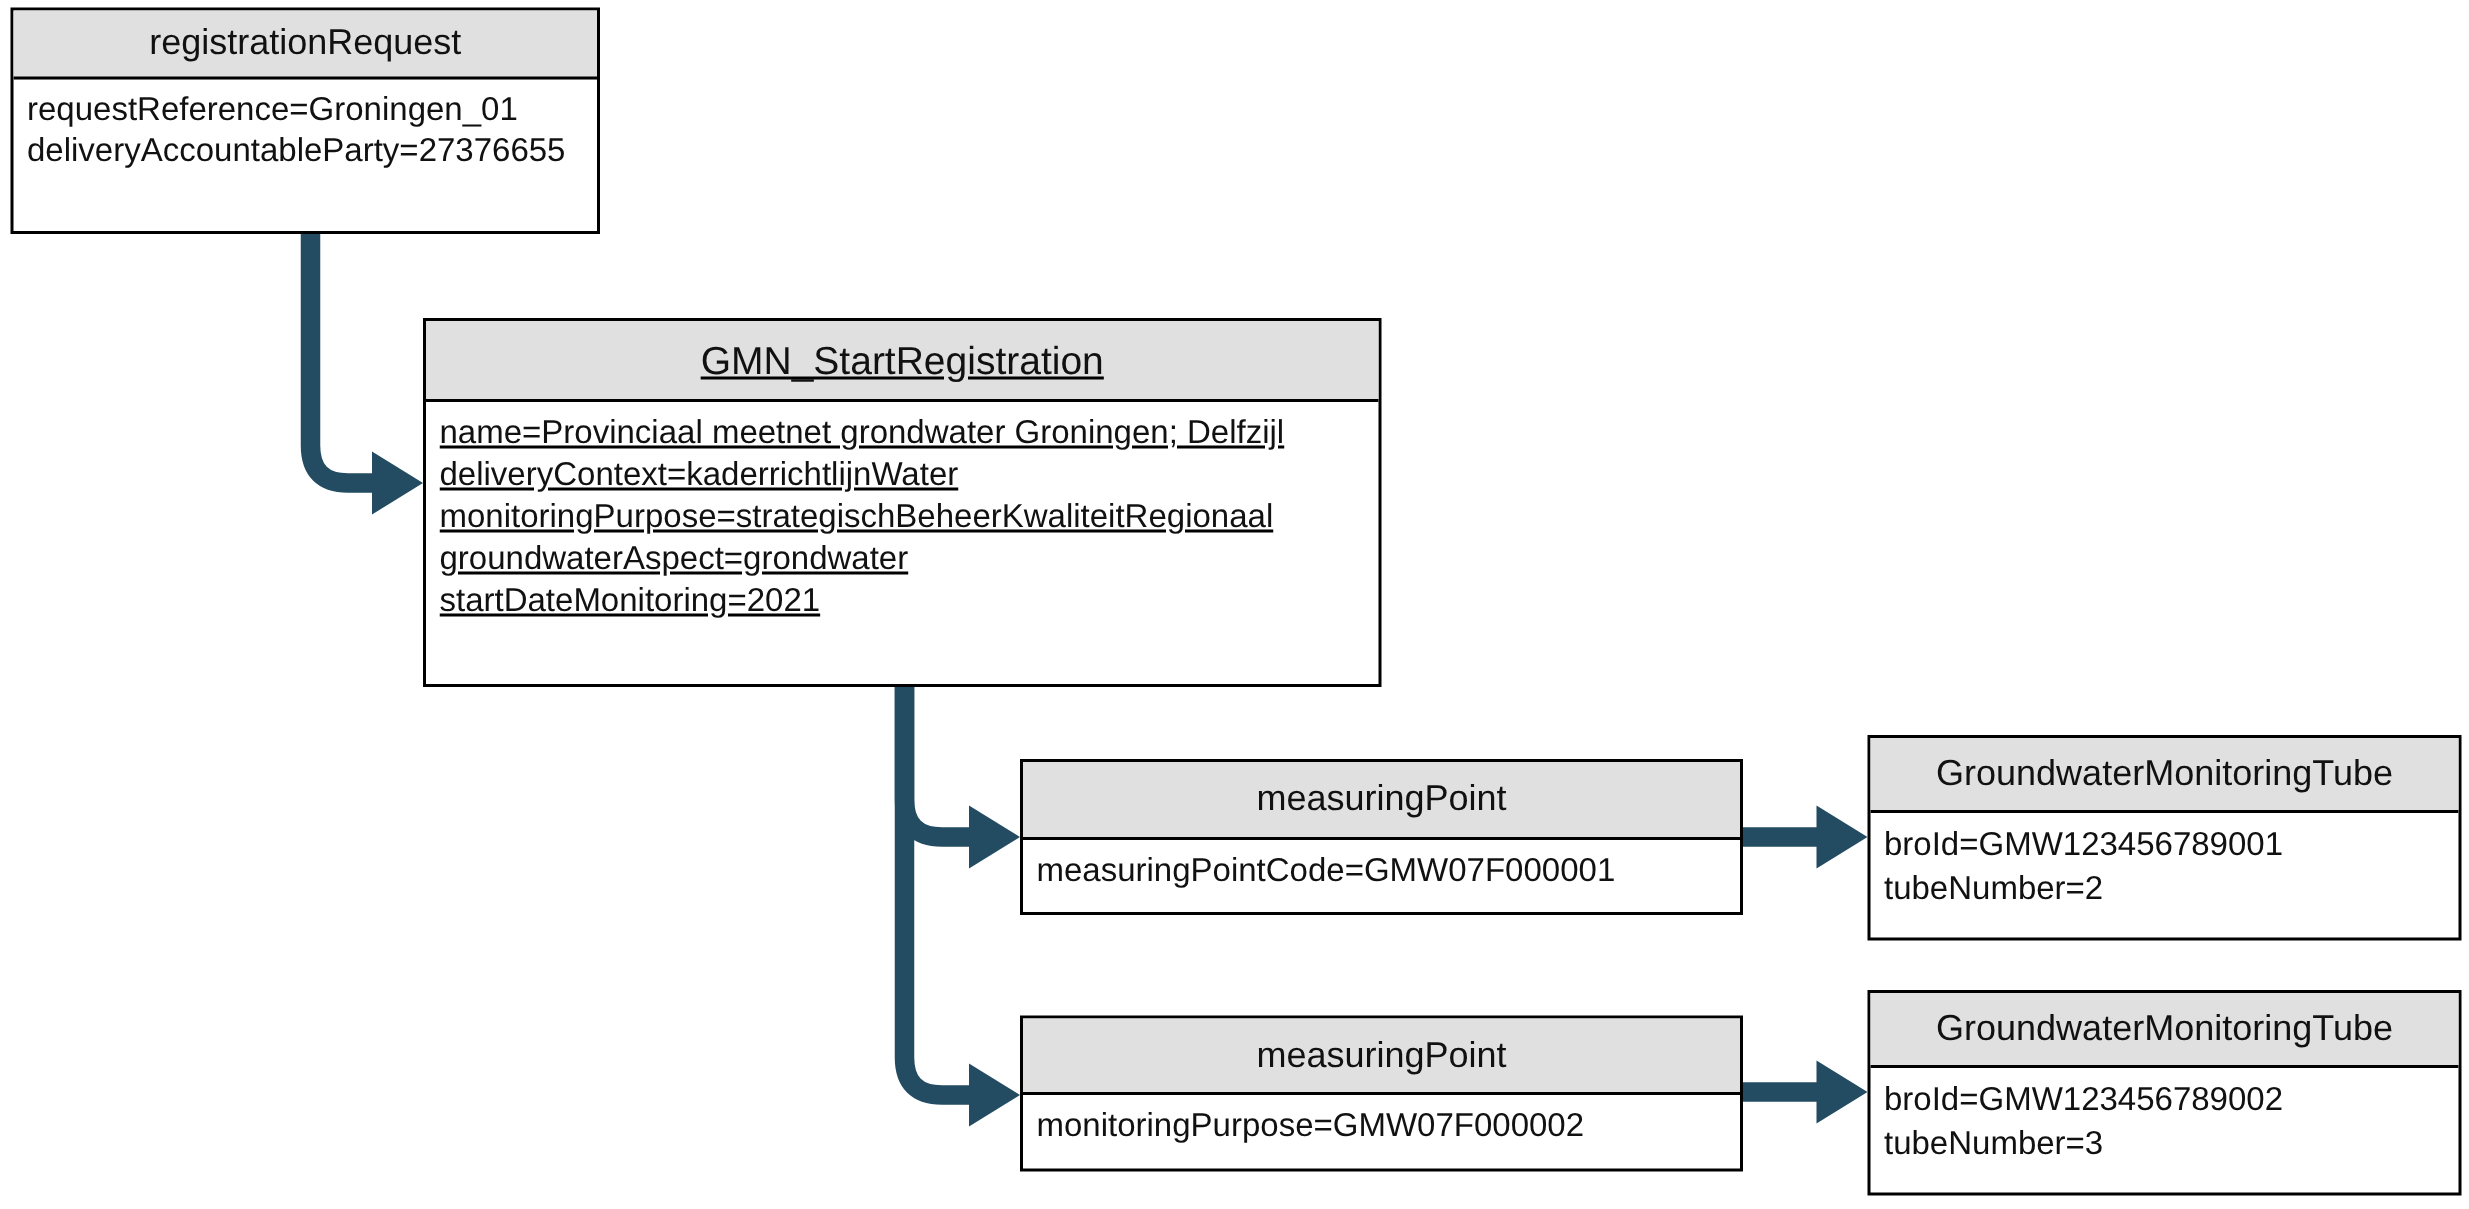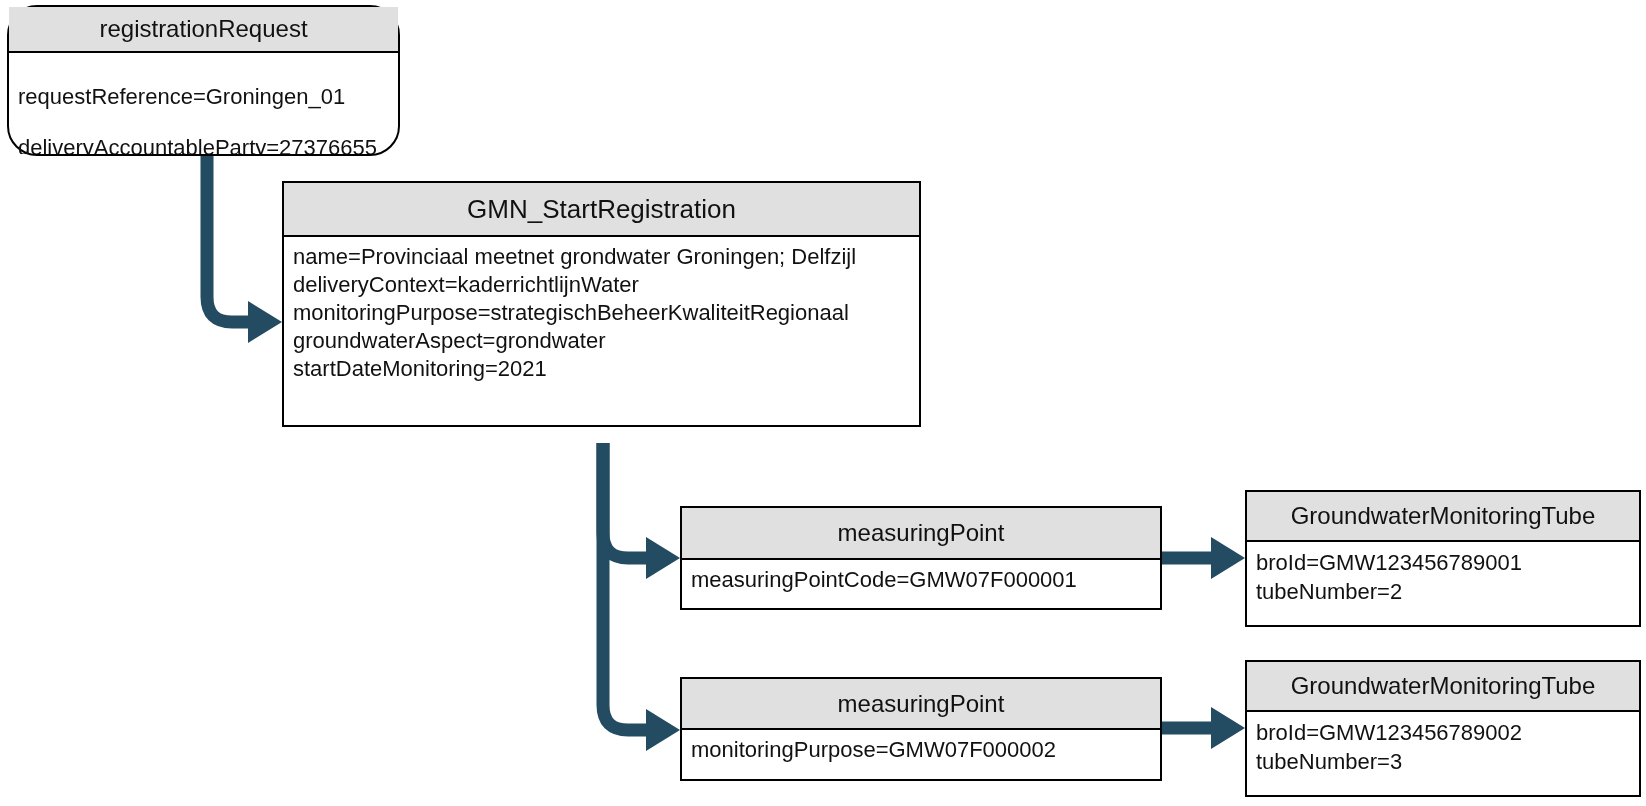--- a/index.html
+++ b/index.html
@@ -61,25 +61,25 @@
     font-size: 22px;
     color: #111111;
   }
   .attr-line {
     white-space: nowrap;
     line-height: 28px;
     overflow: hidden;
   }
 
   
-  .node-registration-request { left: 7px;    top: 5px;   width: 393px; height: 151px; border-radius: 30px; }
+  .node-registration-request { left: 7px;    top: 5px;   width: 393px; height: 151px; }
   .node-registration-request .node-header { height: 46px; }
-  .node-registration-request .attr-line { line-height: 27px; margin-top: 24px; }
+  .node-registration-request .attr-line { line-height: 27px; }
 
-  .node-gmn-start-registration { left: 282px; top: 181px; width: 639px; height: 246px; }
+  .node-gmn-start-registration { left: 282px; top: 212px; width: 639px; height: 246px; text-decoration: underline; }
   .node-gmn-start-registration .node-header { height: 54px; font-size: 26px; }
 
   .node-measuring-point-1 { left: 680px; top: 506px; width: 482px; height: 104px; }
   .node-measuring-point-1 .node-header { height: 52px; }
 
   .node-measuring-point-2 { left: 680px; top: 677px; width: 482px; height: 104px; }
   .node-measuring-point-2 .node-header { height: 51px; }
 
   .node-tube-1 { left: 1245px; top: 490px; width: 396px; height: 137px; }
   .node-tube-1 .node-header { height: 50px; }

